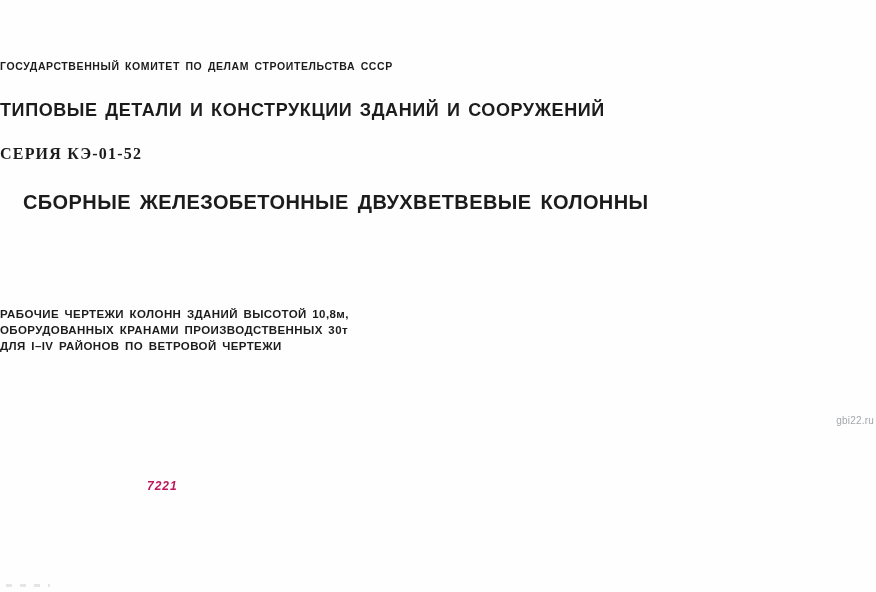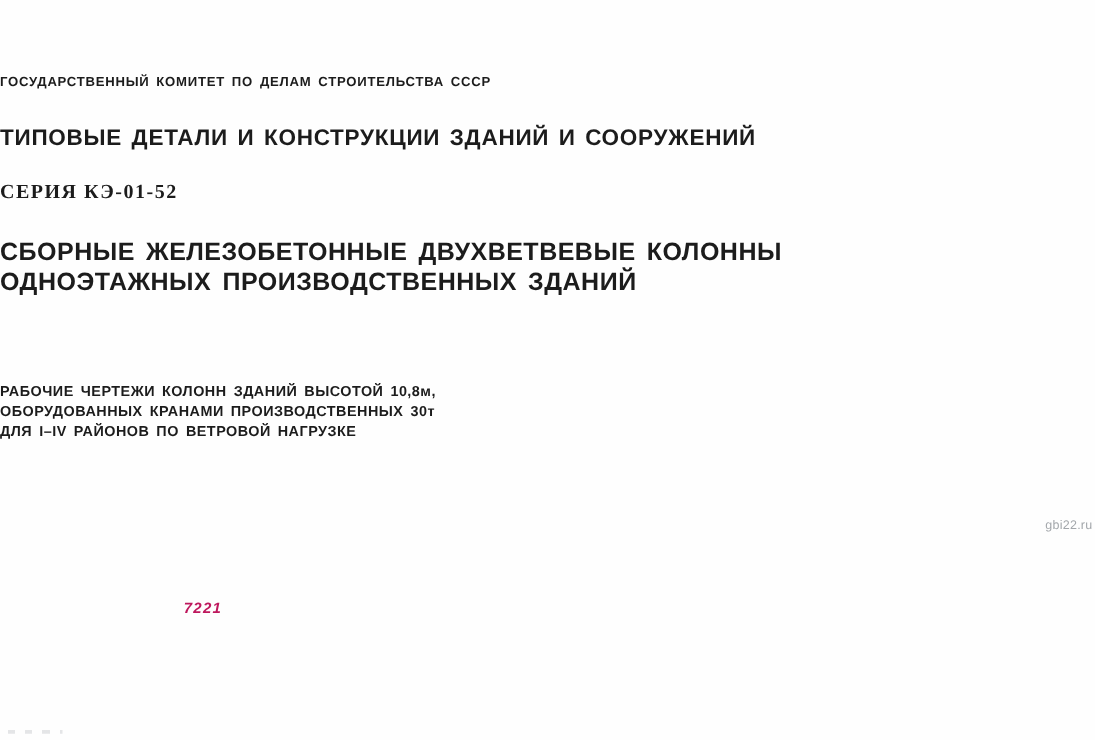--- a/index.html
+++ b/index.html
@@ -48,20 +48,21 @@
     letter-spacing: 1.2px;
     font-family: "Liberation Serif", serif;
   }
   .main-title {
     top: 190px;
     font-size: 20px;
     line-height: 24px;
     letter-spacing: 0.4px;
     word-spacing: 3px;
     font-family: "Liberation Sans", sans-serif;
+    padding-left: 23px;
   }
   .issue {
     top: 261px;
     font-size: 14.5px;
     letter-spacing: 0.8px;
     word-spacing: 4px;
   }
   .subtitle {
     top: 306px;
     font-size: 11.5px;
@@ -109,28 +110,27 @@
 <div class="page">
 
   <div class="line committee">ГОСУДАРСТВЕННЫЙ КОМИТЕТ ПО ДЕЛАМ СТРОИТЕЛЬСТВА СССР</div>
 
   <div class="line series-heading">ТИПОВЫЕ ДЕТАЛИ И КОНСТРУКЦИИ ЗДАНИЙ И СООРУЖЕНИЙ</div>
 
   <div class="line series-code">СЕРИЯ КЭ-01-52</div>
 
   <div class="line main-title">
     <div>СБОРНЫЕ ЖЕЛЕЗОБЕТОННЫЕ ДВУХВЕТВЕВЫЕ КОЛОННЫ</div>
-    <div>ОДНОЭТАЖНЫХ ПРОИЗВОДСТВЕННЫХ ЗДАНИЙ</div>
   </div>
 
 
   <div class="line subtitle">
     <div>РАБОЧИЕ ЧЕРТЕЖИ КОЛОНН ЗДАНИЙ ВЫСОТОЙ 10,8м,</div>
     <div>ОБОРУДОВАННЫХ КРАНАМИ ПРОИЗВОДСТВЕННЫХ 30т</div>
-    <div>ДЛЯ I–IV РАЙОНОВ ПО ВЕТРОВОЙ НАГРУЗКЕ</div>
+    <div>ДЛЯ I–IV РАЙОНОВ ПО ВЕТРОВОЙ ЧЕРТЕЖИ</div>
   </div>
 
   <div class="watermark">gbi22.ru</div>
 
   <div class="stamp-number">7221</div>
 
 
   <div class="scan-artifact"></div>
 
 </div>

